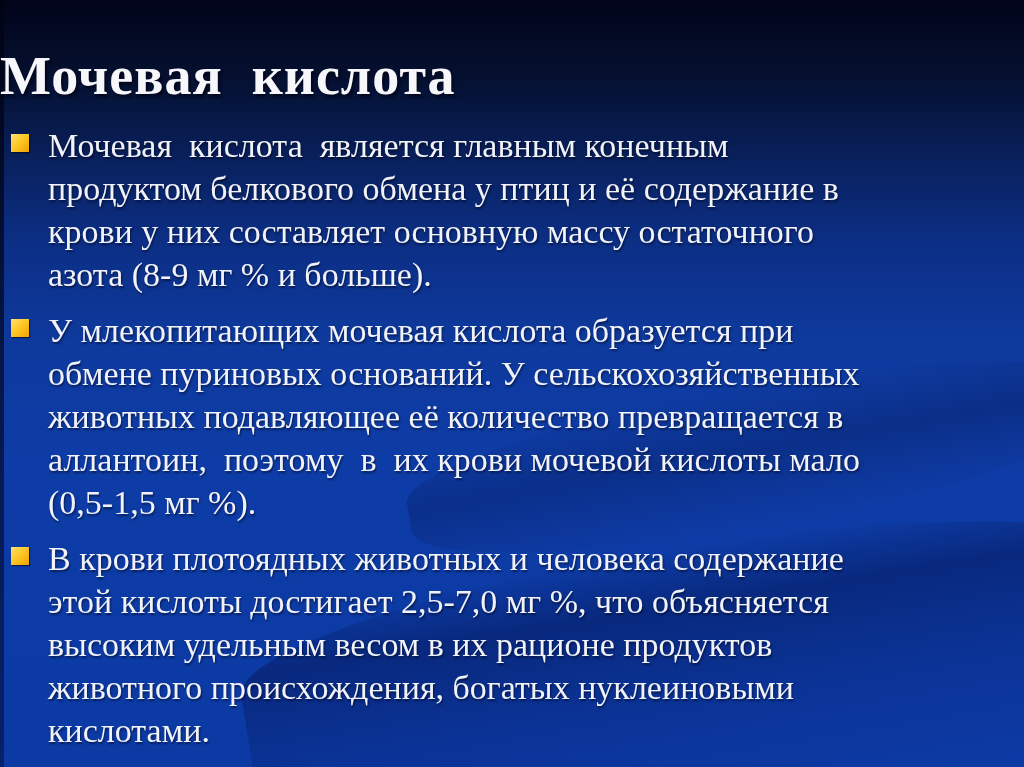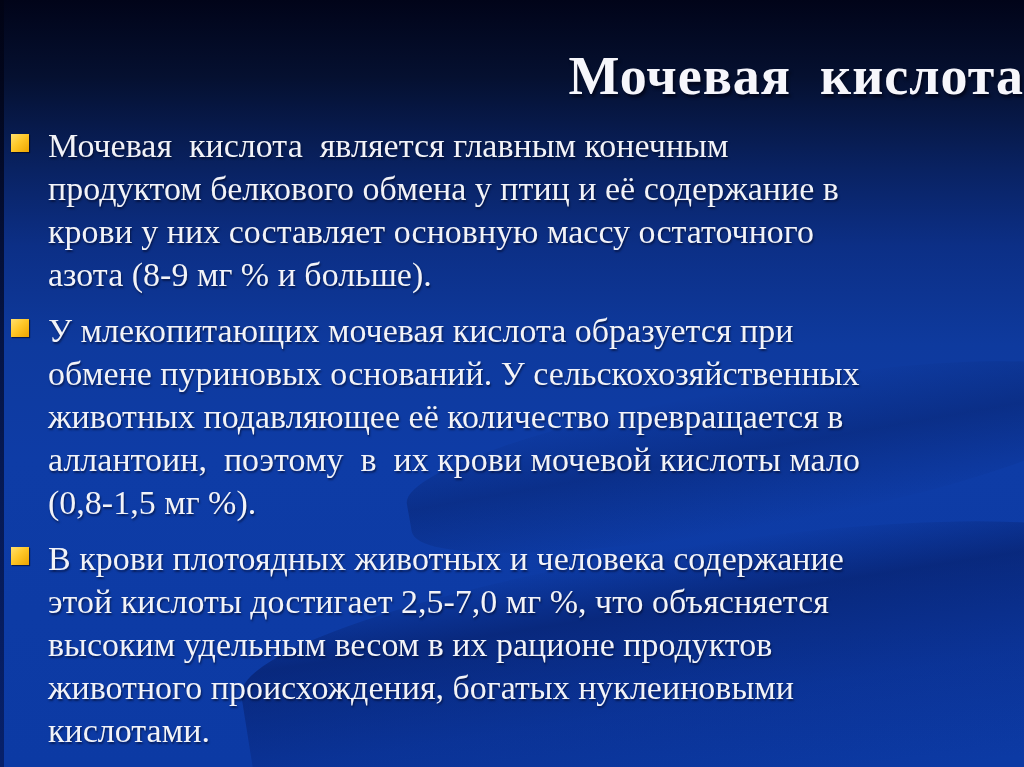--- a/index.html
+++ b/index.html
@@ -56,21 +56,21 @@
     position: absolute;
     left: 0; top: 0; bottom: 0;
     width: 4px;
     background: linear-gradient(180deg, rgba(1,3,20,0.85), rgba(3,12,60,0.55));
     pointer-events: none;
   }
   .title {
     position: relative;
     margin: 0;
     padding-top: 44px;
-    text-align: right;
+    text-align: left;
     font-size: 54px;
     line-height: 64px;
     font-weight: 700;
     color: #f6f6fb;
     letter-spacing: 1px;
     white-space: pre-wrap;
     text-shadow: 2px 3px 3px rgba(0, 0, 15, 0.65);
   }
   .bullet-list {
     position: relative;
@@ -118,21 +118,21 @@
 продуктом белкового обмена у птиц и её содержание в
 крови у них составляет основную массу остаточного
 азота (8-9 мг % и больше).</span>
     </li>
     <li class="bullet-item">
       <span class="bullet-square"></span>
       <span class="bullet-text">У млекопитающих мочевая кислота образуется при
 обмене пуриновых оснований. У сельскохозяйственных
 животных подавляющее её количество превращается в
 аллантоин,  поэтому  в  их крови мочевой кислоты мало
-(0,8-1,5 мг %).</span>
+(0,5-1,5 мг %).</span>
     </li>
     <li class="bullet-item">
       <span class="bullet-square"></span>
       <span class="bullet-text">В крови плотоядных животных и человека содержание
 этой кислоты достигает 2,5-7,0 мг %, что объясняется
 высоким удельным весом в их рационе продуктов
 животного происхождения, богатых нуклеиновыми
 кислотами.</span>
     </li>
   </ul>

